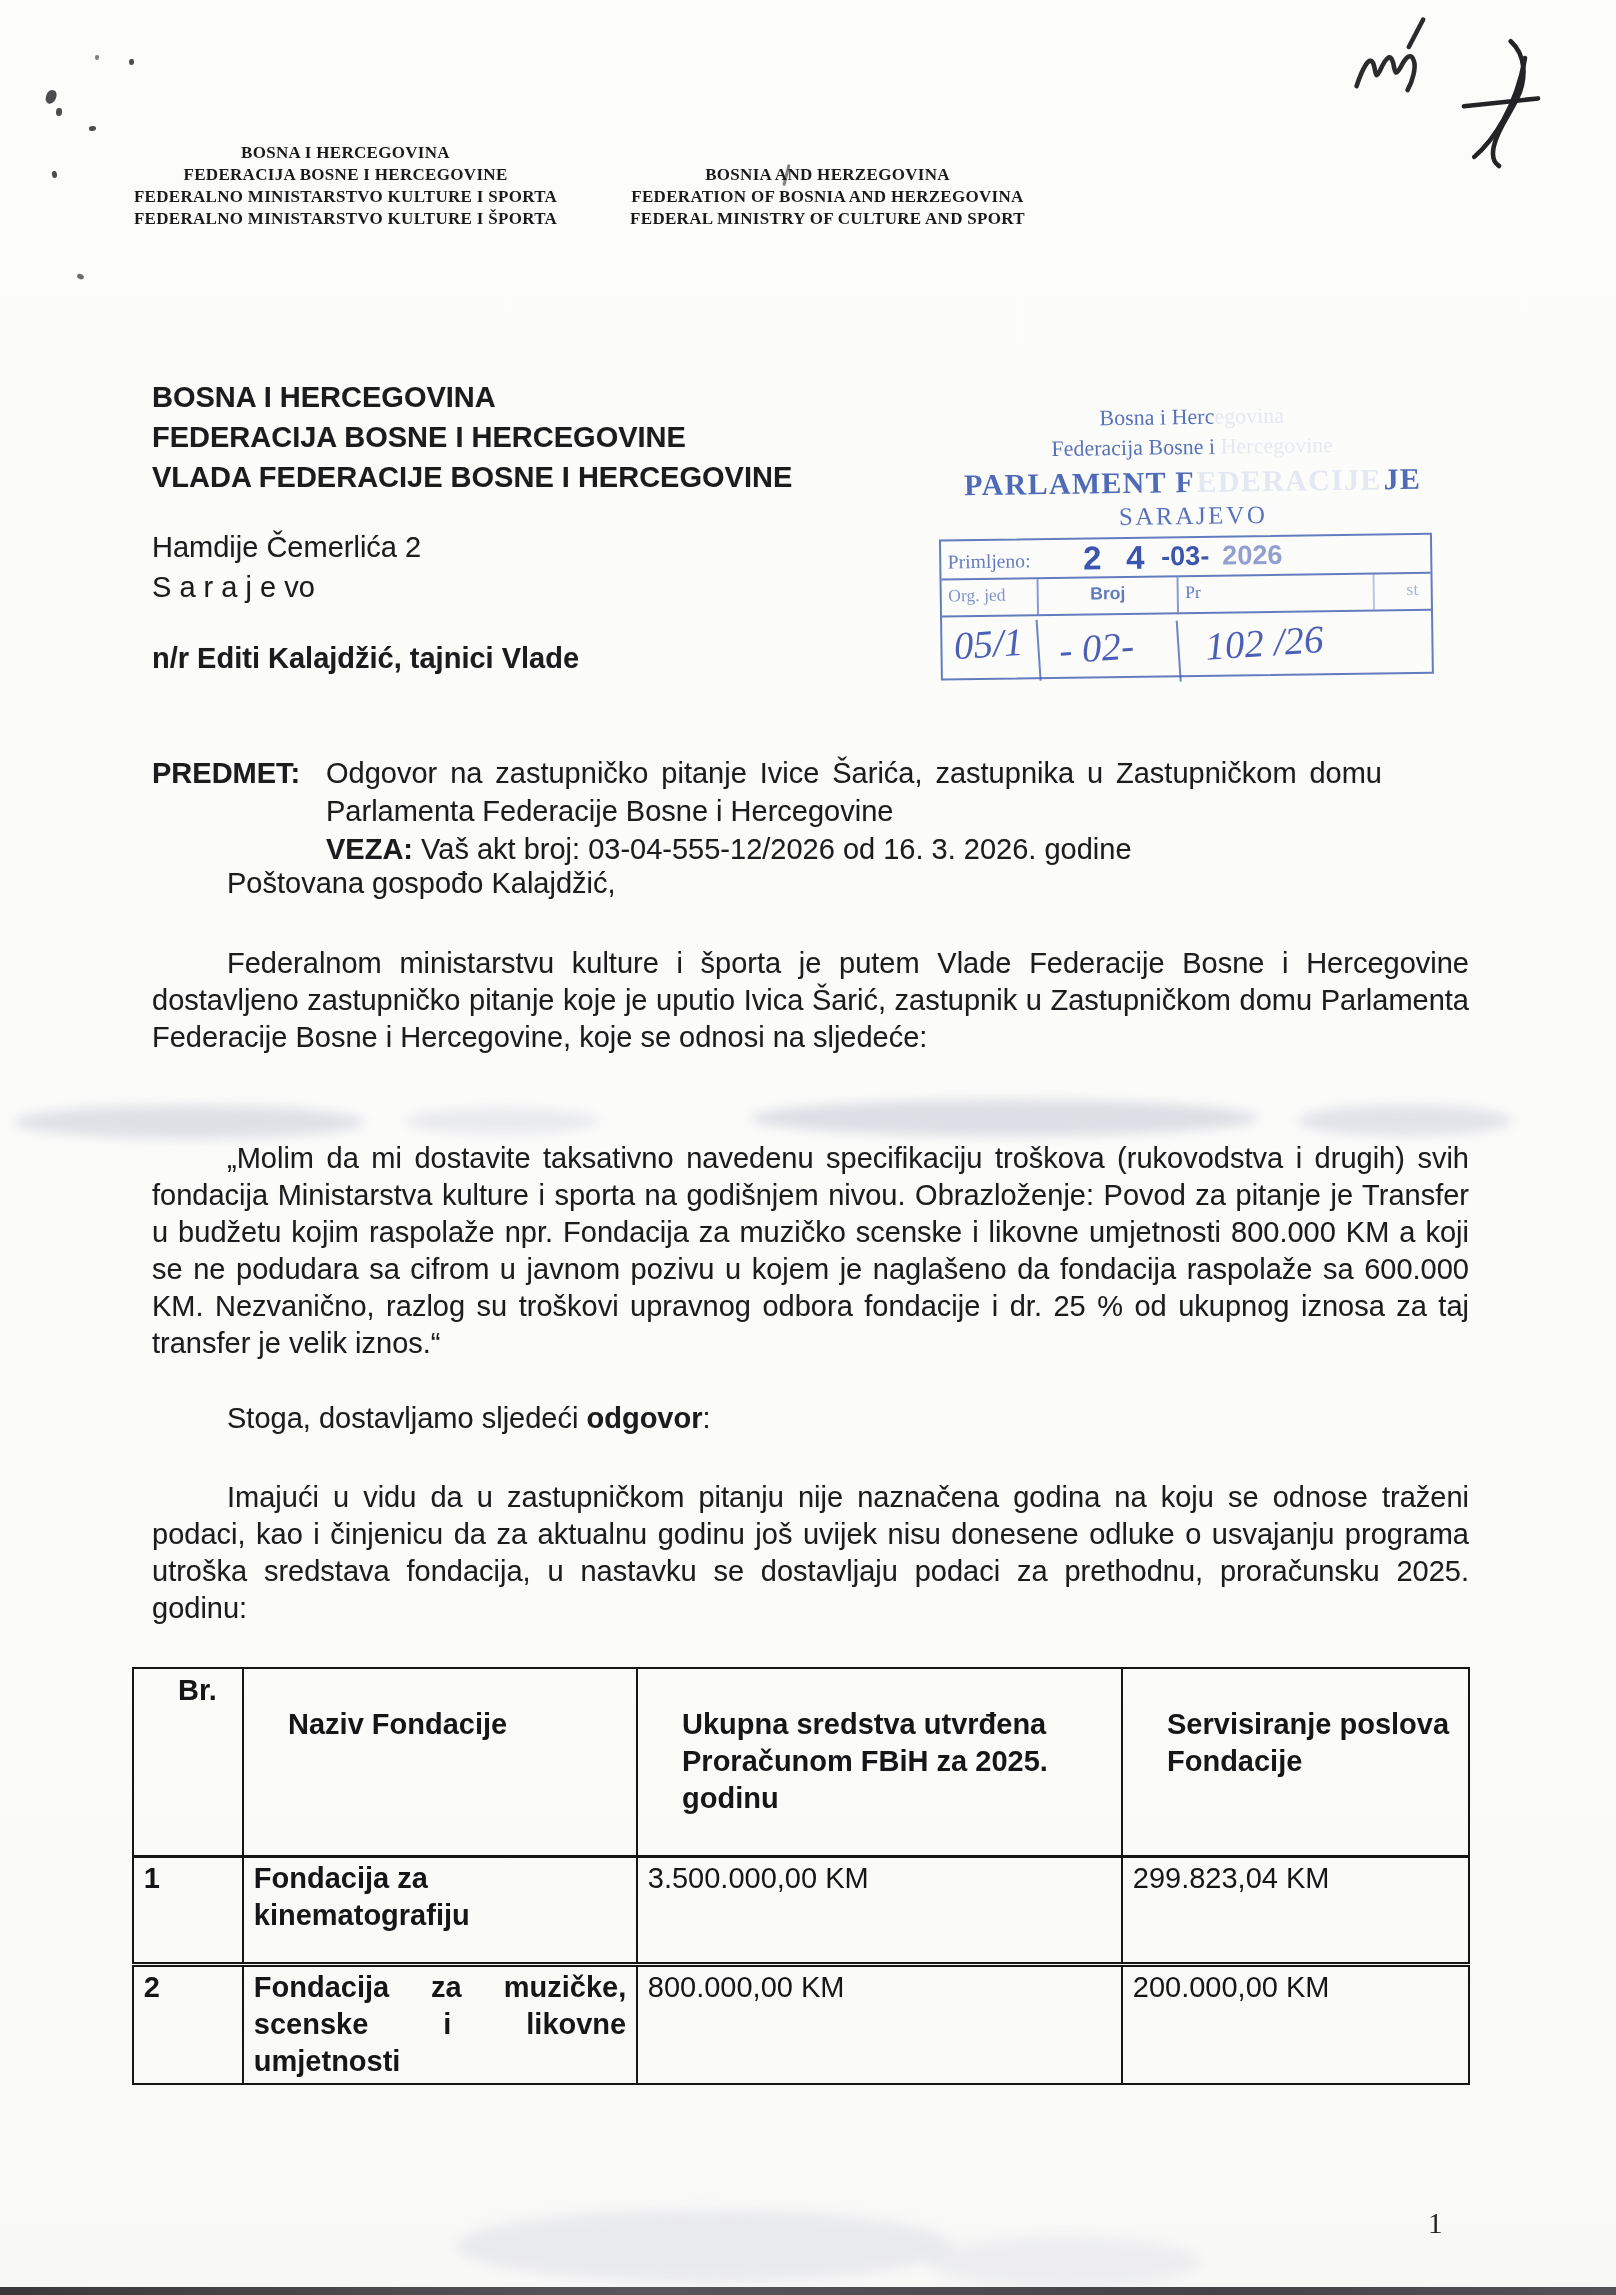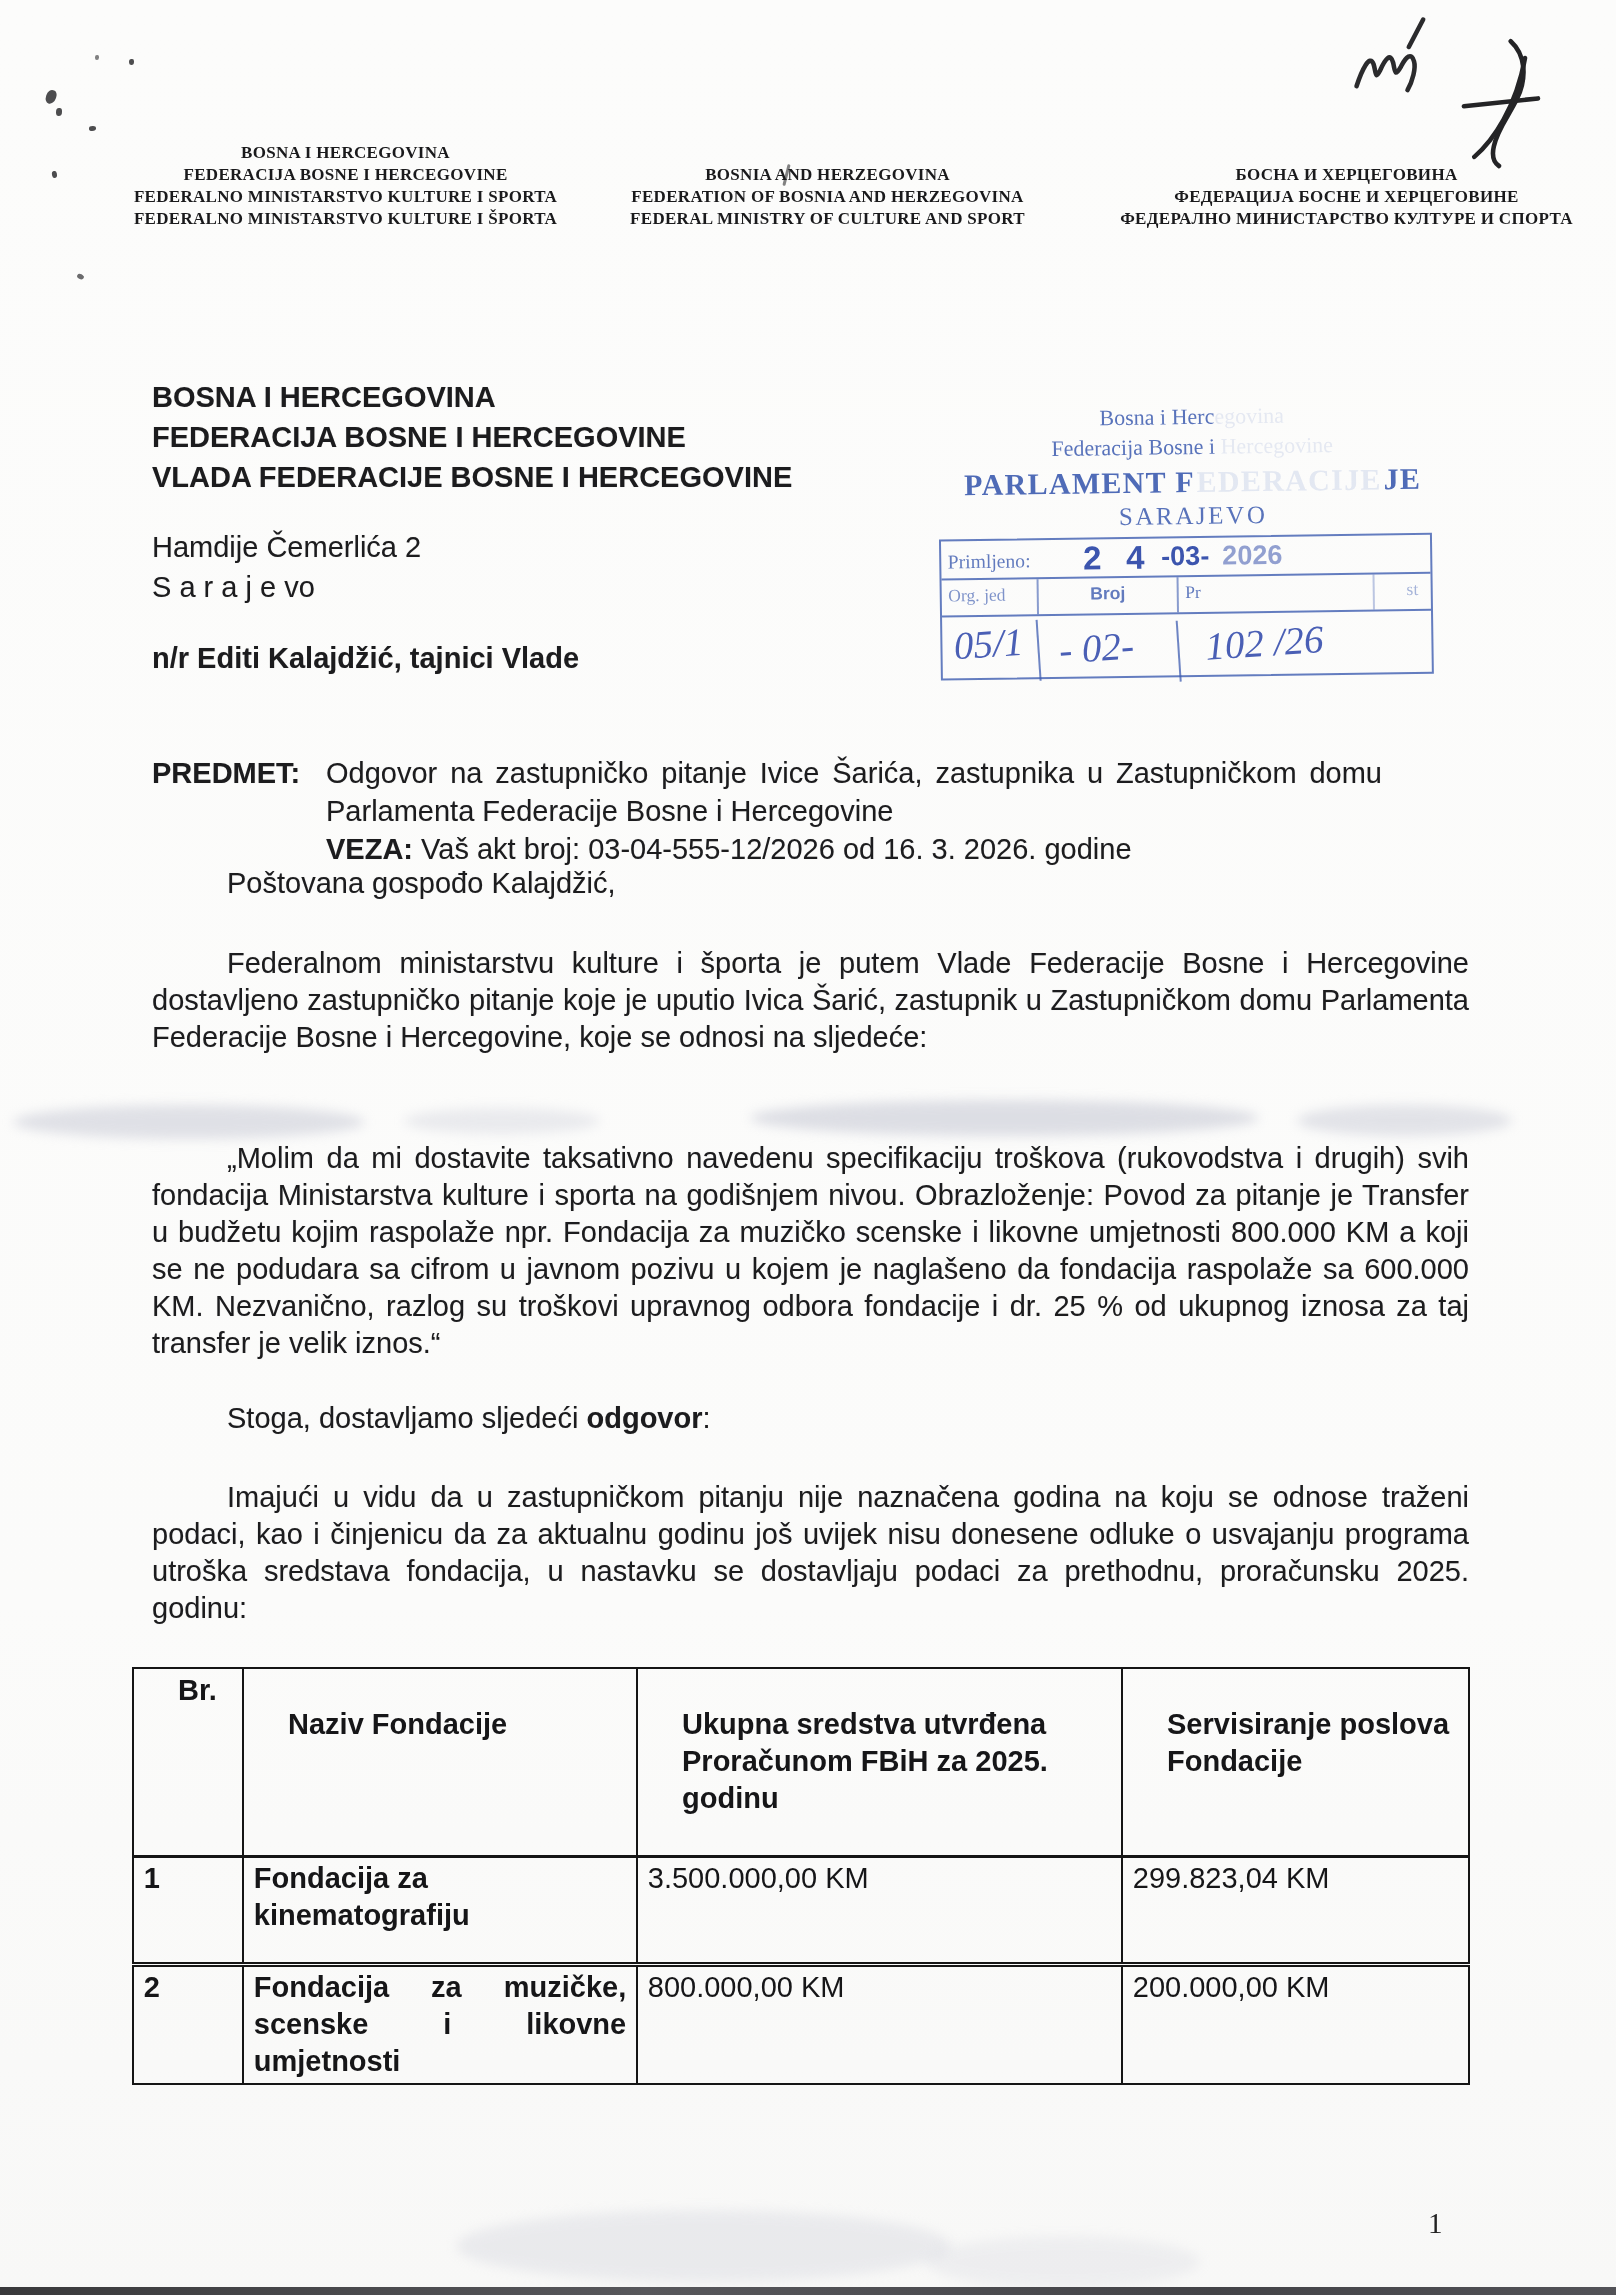--- a/index.html
+++ b/index.html
@@ -70,25 +70,20 @@
   <div class="abs hdrcol" style="left:98px;top:142px;width:495px;">
     <div>BOSNA I HERCEGOVINA</div>
     <div>FEDERACIJA BOSNE I HERCEGOVINE</div>
     <div>FEDERALNO MINISTARSTVO KULTURE I SPORTA</div>
     <div>FEDERALNO MINISTARSTVO KULTURE I ŠPORTA</div>
   </div>
   <div class="abs hdrcol" style="left:606px;top:164px;width:443px;">
     <div>BOSNIA AND HERZEGOVINA</div>
     <div>FEDERATION OF BOSNIA AND HERZEGOVINA</div>
     <div>FEDERAL MINISTRY OF CULTURE AND SPORT</div>
-  </div>
-  <div class="abs hdrcol" style="left:1089px;top:164px;width:515px;">
-    <div>БОСНА И ХЕРЦЕГОВИНА</div>
-    <div>ФЕДЕРАЦИЈА БОСНЕ И ХЕРЦЕГОВИНЕ</div>
-    <div>ФЕДЕРАЛНО МИНИСТАРСТВО КУЛТУРЕ И СПОРТА</div>
   </div>
 
 
   <div class="abs ink refline bold" style="left:152px;top:377px;">
     <div>BOSNA I HERCEGOVINA</div>
     <div>FEDERACIJA BOSNE I HERCEGOVINE</div>
     <div>VLADA FEDERACIJE BOSNE I HERCEGOVINE</div>
   </div>
 
   <div class="abs stamp" style="left:939px;top:404px;width:509px;">

